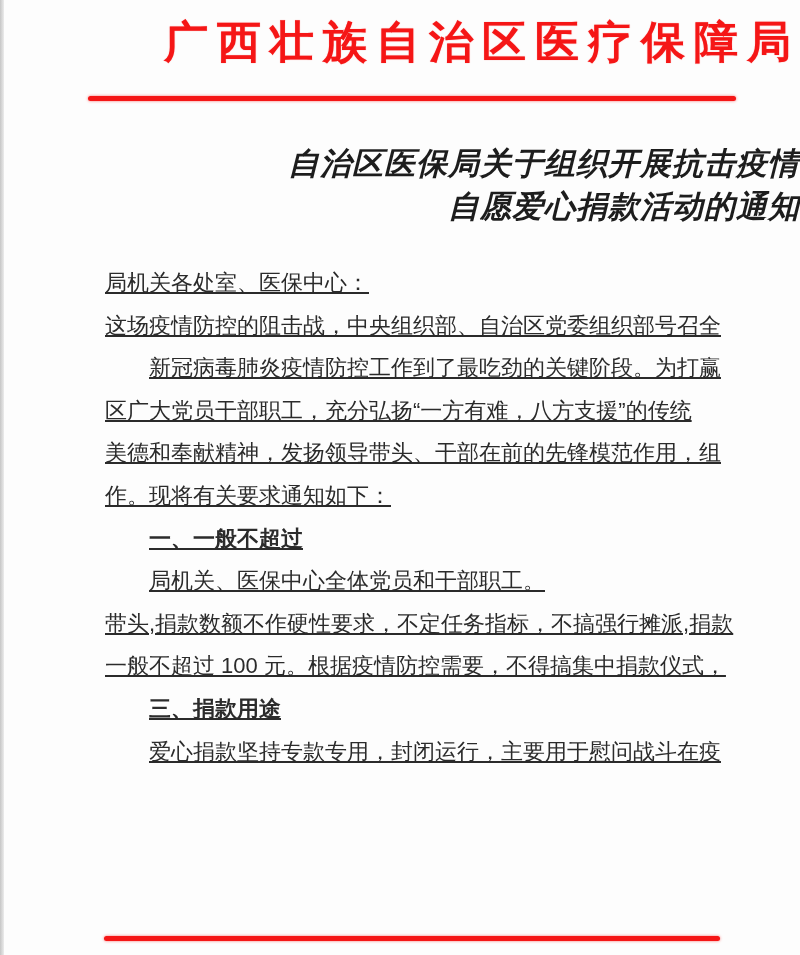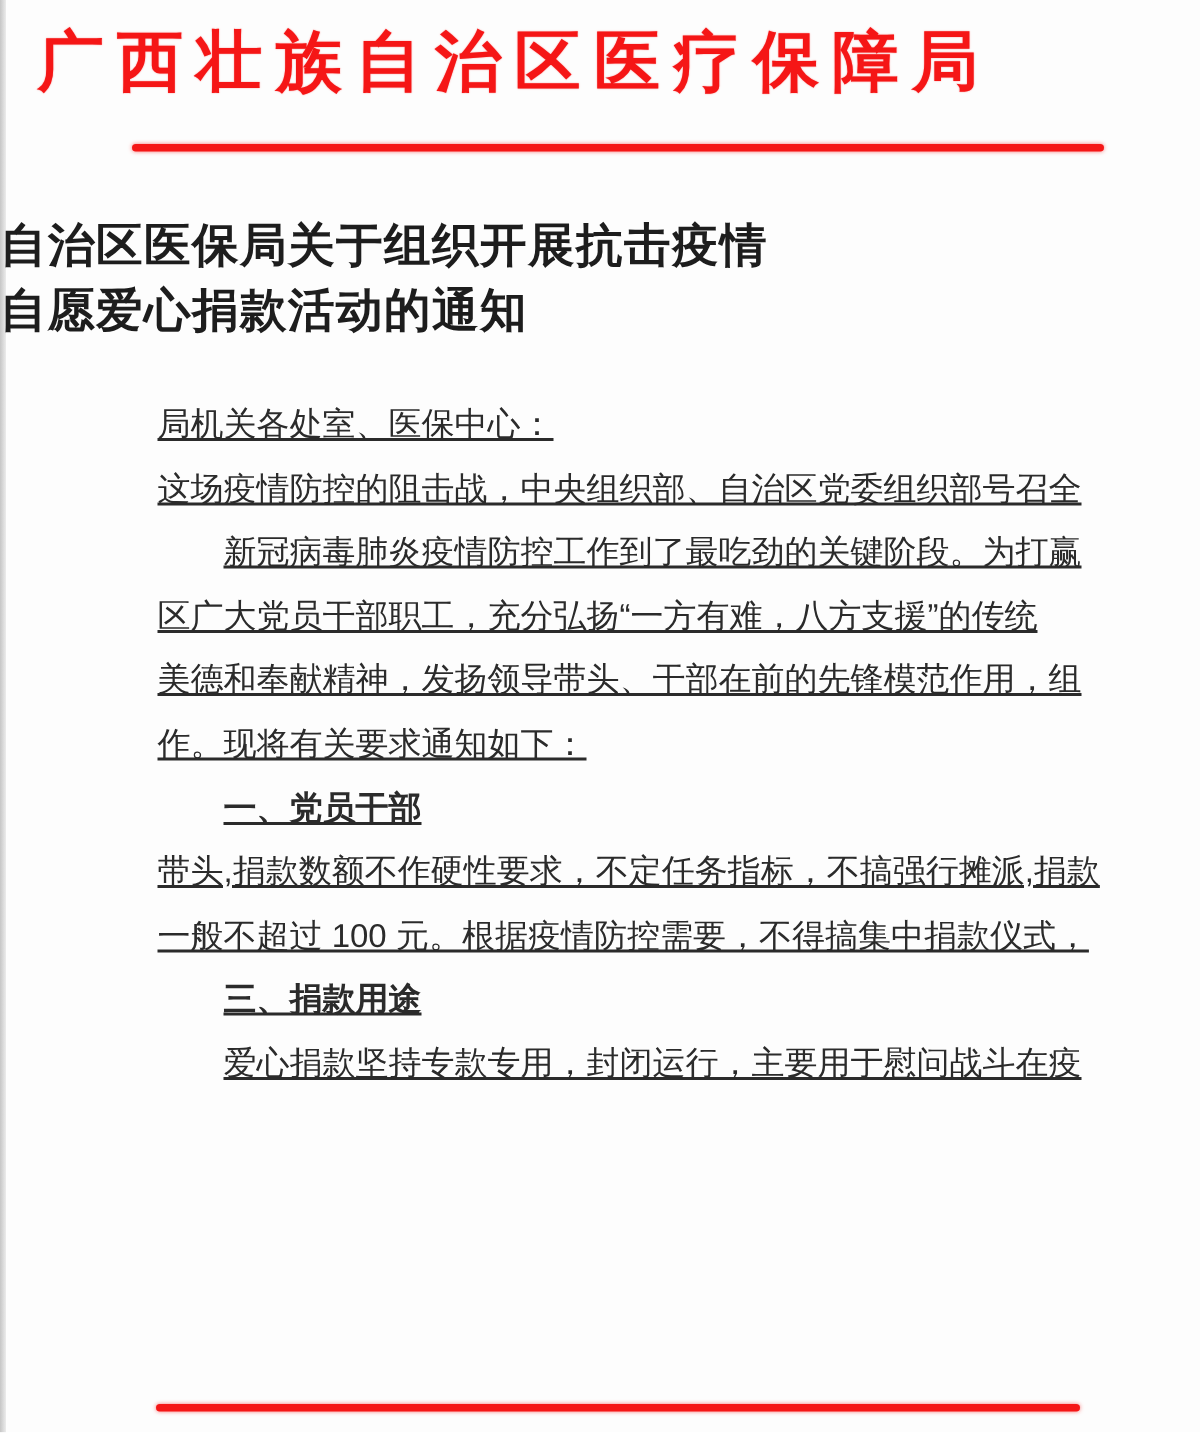--- a/index.html
+++ b/index.html
@@ -21,22 +21,22 @@
     overflow: hidden;
   }
   .edge-strip {
     position: absolute;
     left: 0; top: 0;
     width: 4px; height: 100%;
     background: linear-gradient(to right, #c6c6c6, #ececec);
   }
   .agency-header {
     position: absolute;
-    top: 14px; left: 0; right: 12px;
-    text-align: left;
+    top: 14px; left: 0; right: 0;
+    text-align: right;
     color: var(--accent);
     font-size: 44px;
     font-weight: bold;
     letter-spacing: 9px;
     padding-left: 25px;
     line-height: 56px;
     text-shadow: 0 0 1px rgba(245,22,22,0.55);
     white-space: nowrap;
   }
   .red-line {
@@ -44,26 +44,27 @@
     height: 5px;
     background: var(--accent);
     border-radius: 3px;
     box-shadow: 0 0 3px rgba(245,22,22,0.6);
   }
   .red-line.top { top: 96px; left: 88px; width: 648px; }
   .red-line.bottom { top: 936px; left: 104px; width: 616px; }
   .doc-title {
     position: absolute;
     top: 142px; left: 0; right: 0;
-    text-align: left;
+    text-align: right;
     color: var(--title-text);
     font-size: 31px;
     font-weight: bold;
     line-height: 43px;
     letter-spacing: 1px;
+    font-style: italic;
   }
   .body-text {
     position: absolute;
     top: 262px; left: 105px;
     width: 624px;
     color: var(--body-text);
     font-size: 22px;
     line-height: 42.6px;
     letter-spacing: 0;
   }
@@ -86,21 +87,22 @@
     <div>自愿爱心捐款活动的通知</div>
   </div>
 
   <div class="body-text">
       <div class="line">局机关各处室、医保中心：</div>
       <div class="line">这场疫情防控的阻击战，中央组织部、自治区党委组织部号召全</div>
       <div class="line indent">新冠病毒肺炎疫情防控工作到了最吃劲的关键阶段。为打赢</div>
       <div class="line">区广大党员干部职工，充分弘扬“一方有难，八方支援”的传统</div>
       <div class="line">美德和奉献精神，发扬领导带头、干部在前的先锋模范作用，组</div>
       <div class="line">作。现将有关要求通知如下：</div>
-      <div class="line indent bold">一、党员干部</div>
+      <div class="line indent bold">一、一般不超过</div>
+      <div class="line indent">局机关、医保中心全体党员和干部职工。</div>
       <div class="line">带头,捐款数额不作硬性要求，不定任务指标，不搞强行摊派,捐款</div>
       <div class="line">一般不超过 100 元。根据疫情防控需要，不得搞集中捐款仪式，</div>
       <div class="line indent bold">三、捐款用途</div>
       <div class="line indent">爱心捐款坚持专款专用，封闭运行，主要用于慰问战斗在疫</div>
     </div>
 
   <div class="red-line bottom"></div>
 </div>
 
 </body></html>

